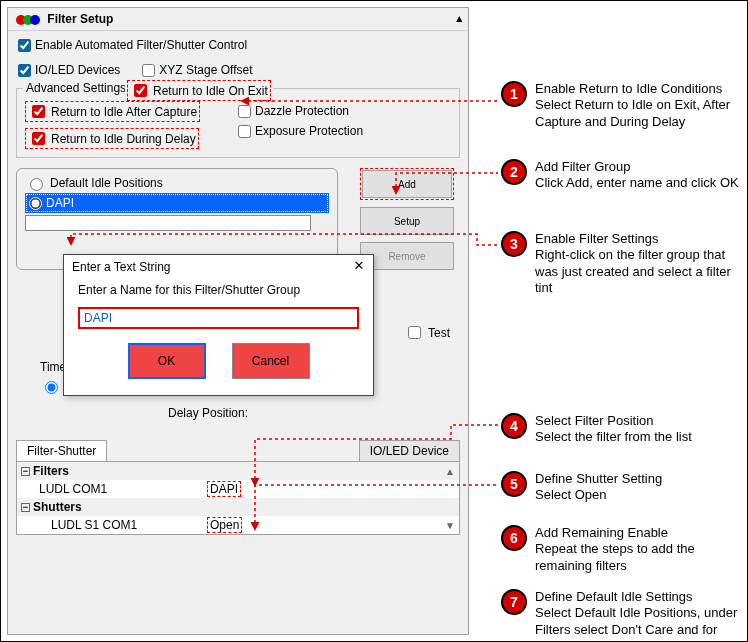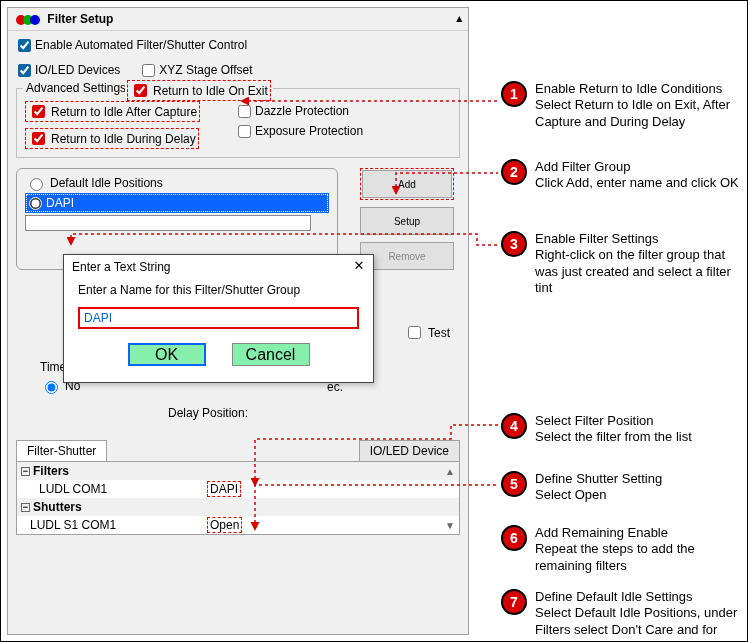--- a/index.html
+++ b/index.html
@@ -127,23 +127,23 @@
     height:22px;
     border:2px solid #e60000;
     outline:none;
     padding:0 4px;
     font-size:12px;
     margin-top:10px;
     color:#0066cc;
   }
   .modal-btns { display:flex; justify-content:center; gap:26px; margin-top:14px;}
   .mbtn {
-    width:78px; height:23px;
-    background:#86efac; border:1px solid #888;
-    font-size:16px;
+    width:78px; height:36px;
+    background:#ef4444; border:1px solid #888;
+    font-size:12px;
   }
   .mbtn.primary { border:2px solid #0a64ff;}
   .timed-row {
     position:absolute;
     left:32px; top:352px;
     font-size:12px;
   }
   .delay-row {
     position:absolute;
     left:160px; top:398px;
@@ -357,21 +357,21 @@
       </div>
       <div class="trow headrow">
         <div class="tcell1">
             <span class="boxminus">−</span>
             <span>Shutters</span>
           </div>
         <div class="tcell2"></div>
           <div class="tcell3"></div>
       </div>
       <div class="trow">
-        <div class="tcell1" style="padding-left:13px">
+        <div class="tcell1" style="padding-left:34px">
             <span>LUDL S1 COM1</span>
           </div>
         <div class="tcell2"><span class="hl-red" style="padding:0 2px">
               <span>Open</span>
             </span></div>
         <div class="tcell3">▼</div>
       </div>
     </div>
   </div>
 

